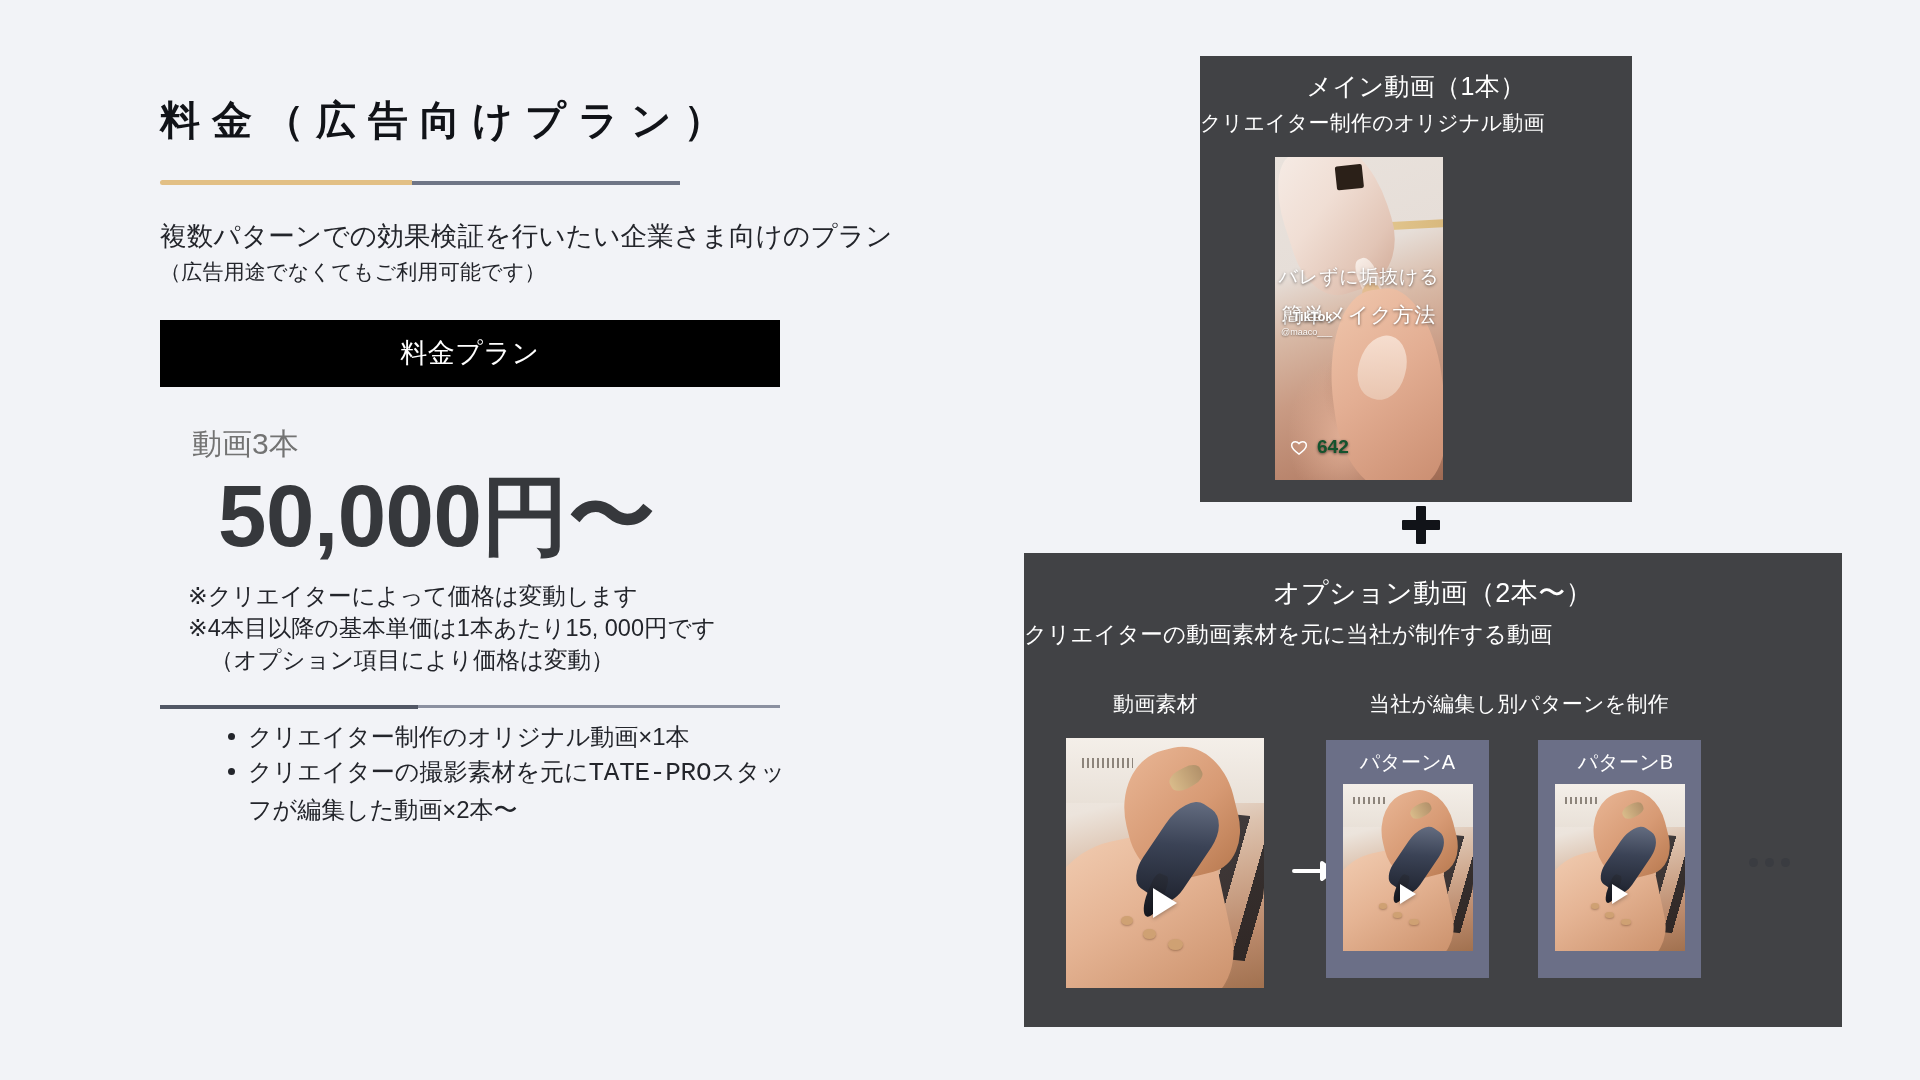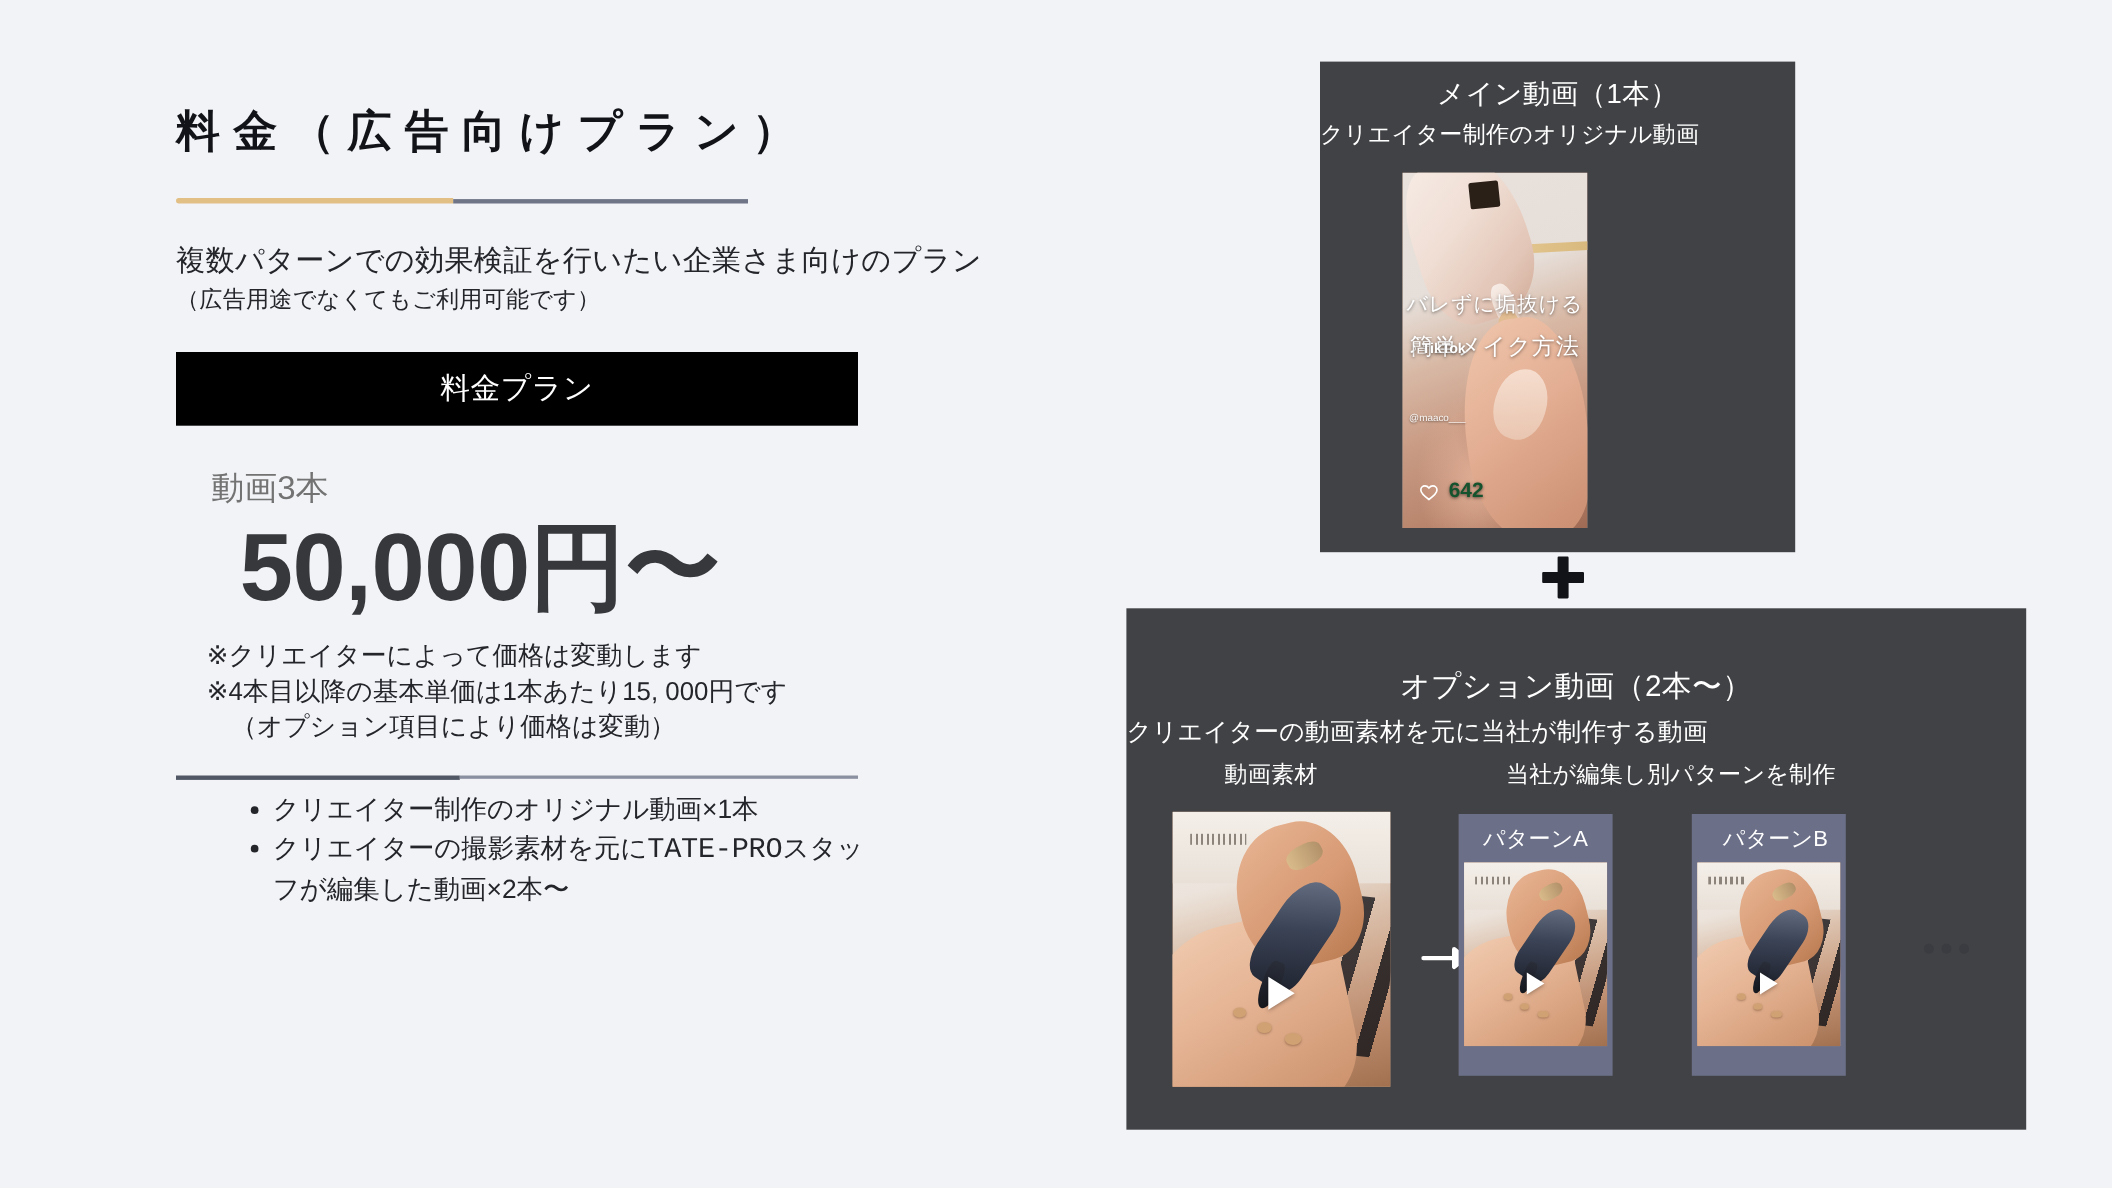--- a/index.html
+++ b/index.html
@@ -118,21 +118,21 @@
     letter-spacing: 0.015em;
     line-height: 1.35;
   }
   .panel-sub {
     color: #fff;
     font-size: 21px;
     letter-spacing: 0.01em;
     margin-top: 5px;
     line-height: 1.3;
   }
-  .panel-opt .panel-title { font-size: 27px; margin-top: 31px; }
+  .panel-opt .panel-title { font-size: 27px; }
   .panel-opt .panel-sub { font-size: 22.5px; margin-top: 9px; }
 
   
   .thumb-main {
     position: absolute;
     left: 1275px; top: 157px;
     width: 168px; height: 323px;
     overflow: hidden;
     background: #caa99a;
   }
@@ -209,21 +209,20 @@
     color: #fff;
     text-shadow: 0 1px 3px rgba(0,0,0,0.6);
   }
   .tiktok-badge .tt-note { font-size: 15px; line-height: 1; }
   .tiktok-badge .tt-word { font-size: 13px; font-weight: 700; letter-spacing: -0.01em; }
   .tt-handle {
     position: absolute; left: 6px; top: 52.5%;
     color: #fff; font-size: 9px;
     text-shadow: 0 1px 2px rgba(0,0,0,0.6);
     opacity: 0.92;
-    margin-top: 48px;
   }
 
   .likes {
     position: absolute; left: 14px; bottom: 22px;
     display: flex; align-items: center; gap: 8px;
     color: #14532d; font-size: 19px; font-weight: 700;
     text-shadow: 0 1px 3px rgba(0,0,0,0.6);
   }
   .heart { width: 20px; height: 20px; display: block; }
 
@@ -346,21 +345,21 @@
   }
 
   .arrow {
     position: absolute; left: 1292px; top: 858px;
     width: 44px; height: 26px;
     color: #fff;
   }
 
   .pat-card {
     position: absolute;
-    width: 140px; height: 238px;
+    width: 163px; height: 238px;
     background: #6b6f87;
     top: 740px;
   }
   .pat-card.a { left: 1326px; }
   .pat-card.b { left: 1538px; padding-left: 12px; }
   .pat-label {
     text-align: center; color: #fff;
     font-size: 20px; margin-top: 9px; letter-spacing: 0.01em;
   }
   .pat-thumb {

